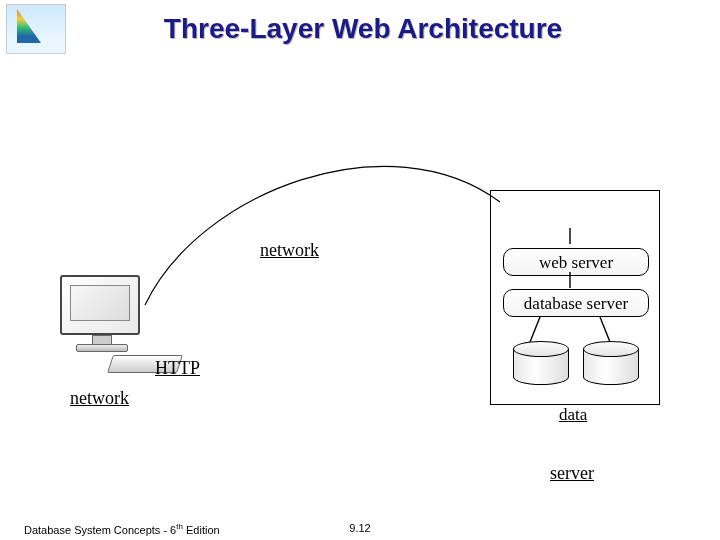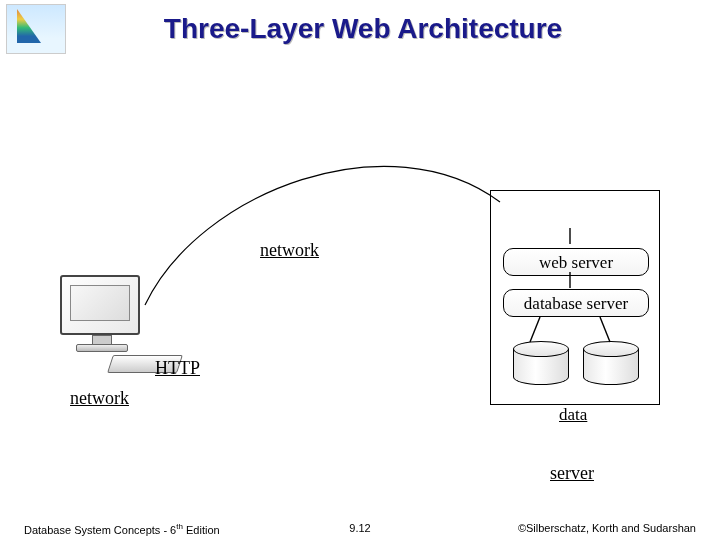--- a/index.html
+++ b/index.html
@@ -212,14 +212,13 @@
     <line x1="480" y1="187" x2="470" y2="212" stroke="#000" stroke-width="1.4"></line>
     <line x1="540" y1="187" x2="550" y2="212" stroke="#000" stroke-width="1.4"></line>
   </svg>
 </div>
 
 <div class="footer">
   <span>
     <span>Database System Concepts - 6</span><sup>th</sup><span> Edition</span>
   </span>
   <span class="mid">9.12</span>
-  <span>©Silberschatz, Korth and Sudarshan</span>
 </div>
 
 </body></html>

